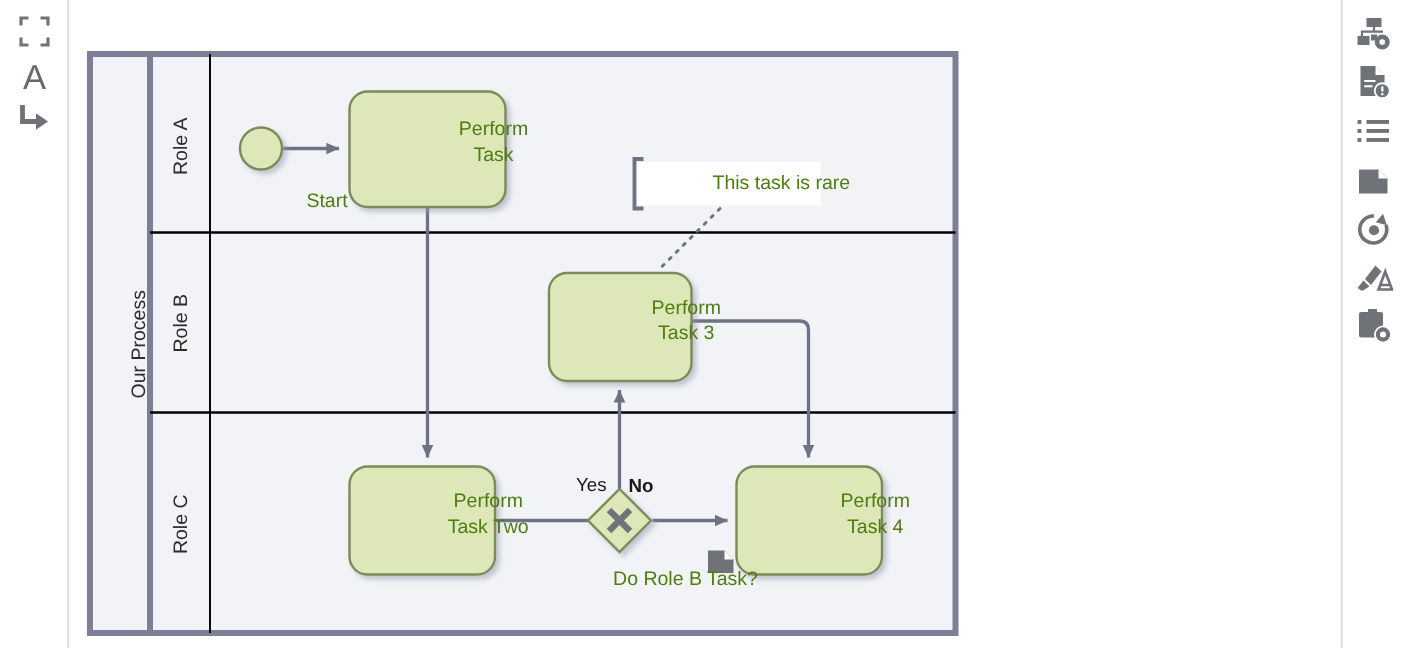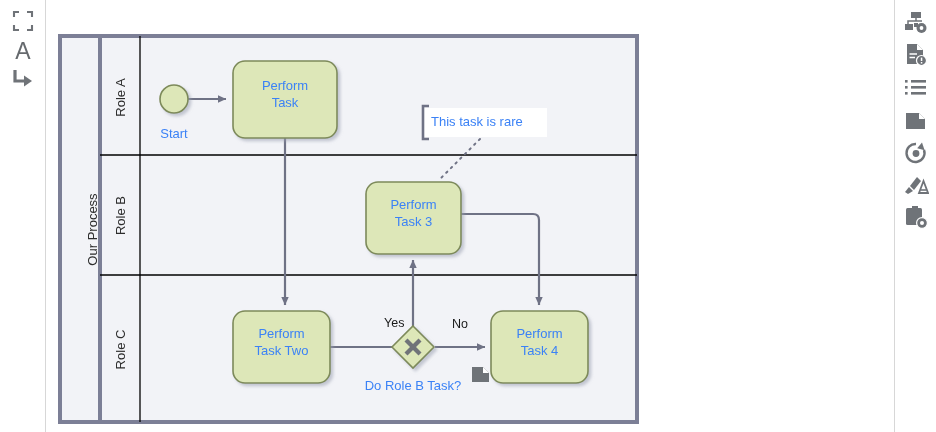--- a/index.html
+++ b/index.html
@@ -75,24 +75,25 @@
     position: absolute;
     left: 0; top: 0;
   }
 
   
   .shape-label {
     position: absolute;
     text-align: center;
     font-family: "Liberation Sans", sans-serif;
     font-size: 13px;
-    color: #3b82f6;
+    color: #4d7c0f;
     line-height: 1.30;
     pointer-events: none;
     white-space: pre-line;
+    margin-left: 44px;
   }
   .edge-label {
     position: absolute;
     font-family: "Liberation Sans", sans-serif;
     font-size: 12.5px;
     color: #1a1a1a;
     white-space: nowrap;
   }
   .vlabel {
     position: absolute;
@@ -224,21 +225,21 @@
 
     <div class="shape-label" style="left: 444px; top: 326px; width: 97px;">Perform
 Task 4</div>
 
     <div class="shape-label" style="left: 296px; top: 378px; width: 140px;">Do Role B Task?</div>
 
     <div class="shape-label" style="left: 384px; top: 114px; width: 118px; text-align:left; font-size:13px;">This task is rare</div>
 
     <div class="edge-label" style="left: 337px; top: 316px;">Yes</div>
 
-    <div class="edge-label" style="left: 405px; top: 317px;">No</div>
+    <div class="edge-label" style="left: 372px; top: 317px; font-weight: bold;">No</div>
 
   </div>
 
   <div id="right-palette">
 
     <div class="rp-tool" style="top:7px;">
       <svg width="26" height="26" viewBox="0 0 26 26">
         <rect x="8" y="2" width="10" height="6" fill="#6f7378"></rect>
         <rect x="2" y="14" width="8" height="6" fill="#6f7378"></rect>
         <rect x="11" y="13" width="4" height="4" fill="#6f7378"></rect>

